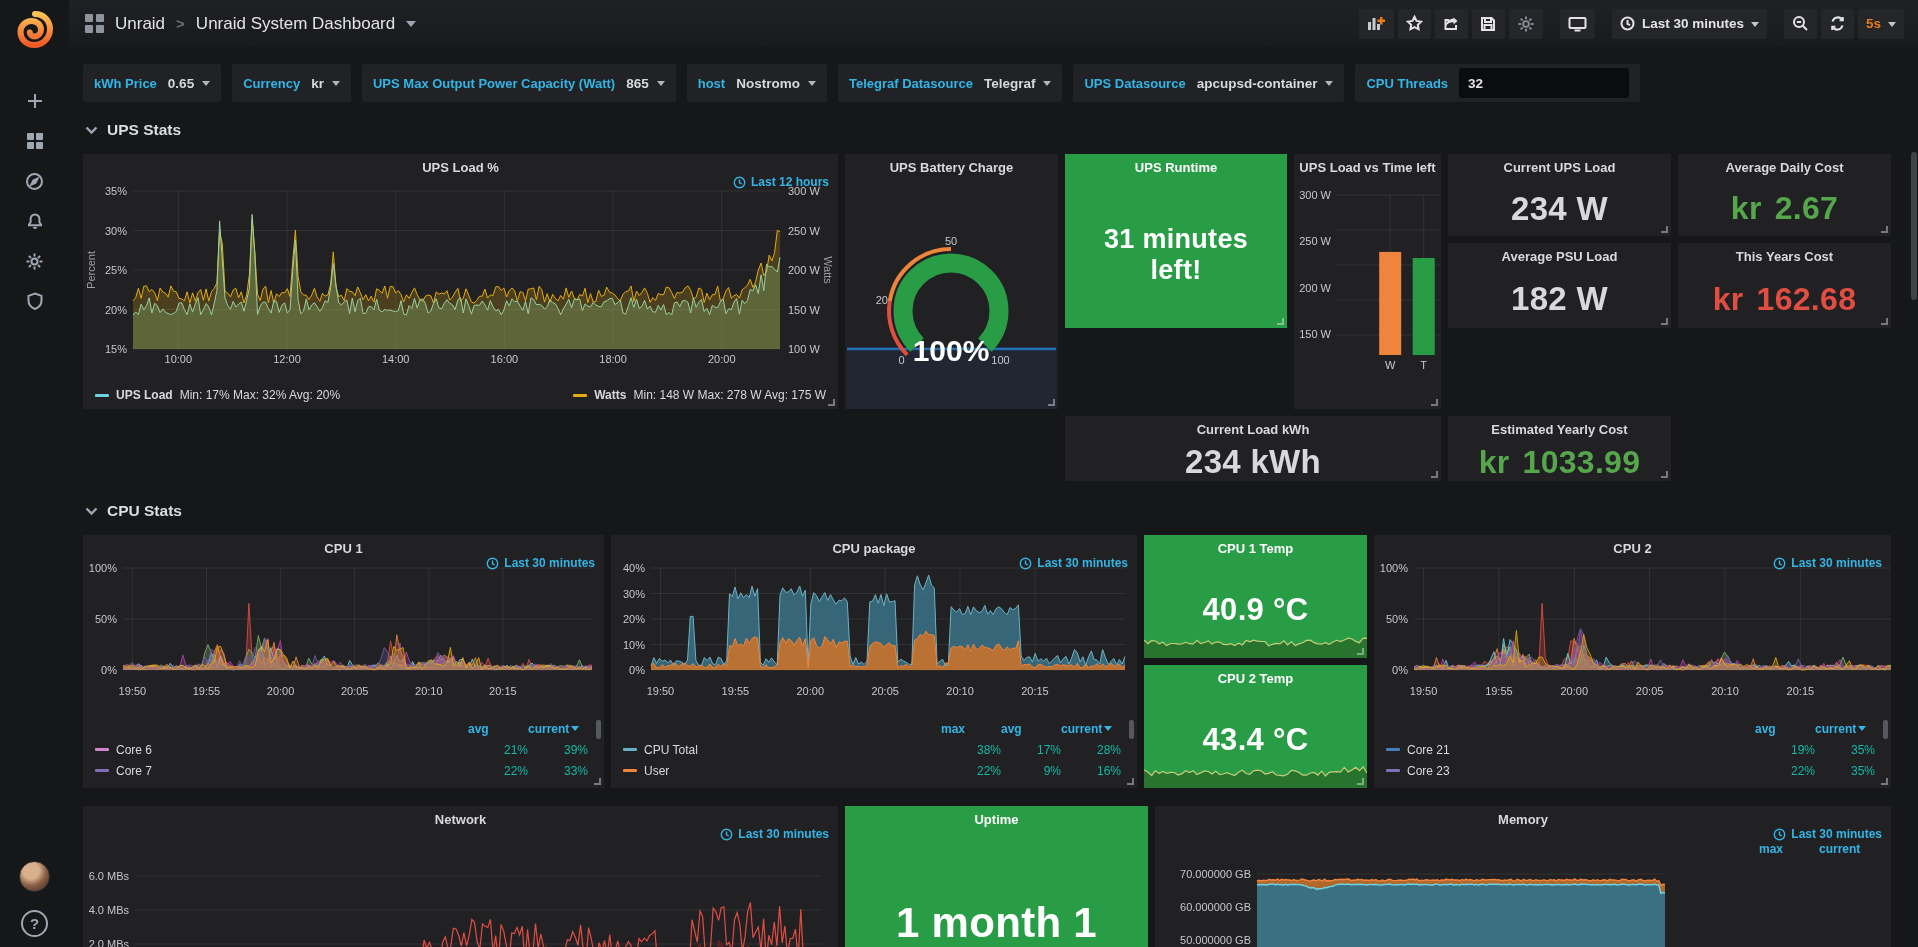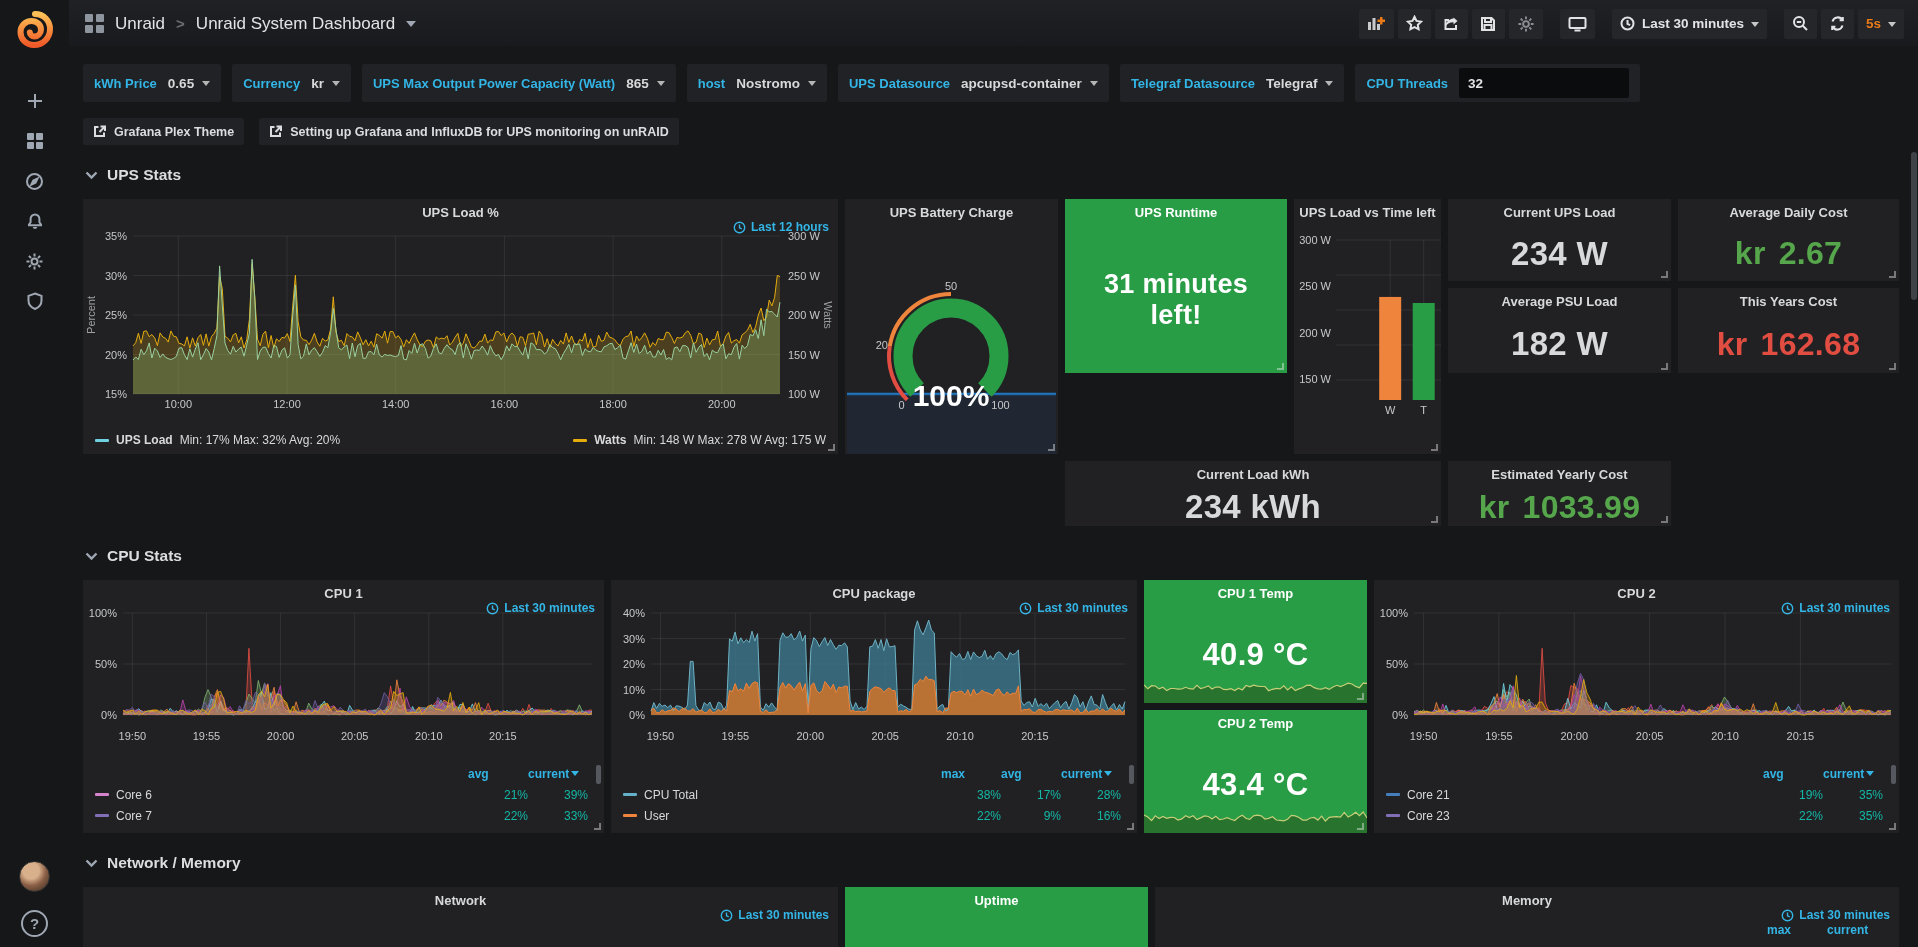--- a/index.html
+++ b/index.html
@@ -25,21 +25,21 @@
 .gridicon i{background:#8e959e;border-radius:1px}
 .dcaret{width:0;height:0;border:5px solid transparent;border-top:6px solid #9fa7b3;margin-top:6px;cursor:pointer}
 .actions{margin-left:auto;display:flex;align-items:center;gap:5px}
 .agrp{display:flex;gap:4px;margin-right:12px}
 .abtn{height:30px;min-width:33px;padding:0 8px;background:#25262a;border-radius:2px;display:flex;align-items:center;justify-content:center;gap:7px;color:#e3e3e5;cursor:pointer;font-size:13.5px;font-weight:bold}
 .abtn svg{stroke:#e3e3e5;fill:none;stroke-width:2}
 .abtn.dim svg{stroke:#8b8e94}
 .o5{color:#eb7b18}
 .scaret{width:0;height:0;border:4px solid transparent;border-top:5px solid #c7c7c7;margin-top:5px}
 
-.content{flex:1;overflow:hidden;padding:18px 19px 0 14px;position:relative}
+.content{flex:1;overflow:hidden;padding:18px 27px 0 14px;position:relative}
 .vars{display:flex;gap:11px;margin-bottom:16px;height:38px}
 .var{display:flex;align-items:center;background:#202226;border-radius:2px;padding:0 11px;gap:11px}
 .vlabel{color:var(--cyan);font-weight:bold;font-size:13px;white-space:nowrap;cursor:default}
 .vvalue{font-weight:bold;font-size:13.5px;display:flex;align-items:center;gap:8px;cursor:pointer;white-space:nowrap}
 .caret{width:0;height:0;border:4px solid transparent;border-top:5px solid #b5b5b5;margin-top:4px}
 .vinput{background:#0b0c0e;border:none;outline:none;color:#e3e3e5;font-weight:bold;font-size:13.5px;height:30px;width:170px;padding:0 9px;font-family:"Liberation Sans",sans-serif;border-radius:2px}
 .linksrow{display:flex;gap:15px;margin-bottom:18px}
 .dashlink{display:flex;align-items:center;gap:8px;background:#202226;height:27px;padding:0 10px;border-radius:2px;font-size:12.5px;font-weight:bold;color:#dcdde0;cursor:pointer}
 .dashlink svg{stroke:#dcdde0;fill:none;stroke-width:2}
 .sec{display:flex;align-items:center;gap:9px;font-size:15.5px;font-weight:bold;margin:0 0 12px 2px;color:#dcdde0;cursor:pointer;height:24px}
@@ -258,55 +258,39 @@
             </span>
           </div>
         <div class="var">
             <span class="vlabel">host</span>
             <span class="vvalue">
               <span>Nostromo</span>
               <span class="caret"></span>
             </span>
           </div>
         <div class="var">
+            <span class="vlabel">Telegraf Datasource</span>
+            <span class="vvalue">
+              <span>Telegraf</span>
+              <span class="caret"></span>
+            </span>
+          </div>
+        <div class="var">
             <span class="vlabel">UPS Datasource</span>
             <span class="vvalue">
               <span>apcupsd-container</span>
               <span class="caret"></span>
             </span>
           </div>
         <div class="var">
-            <span class="vlabel">Telegraf Datasource</span>
-            <span class="vvalue">
-              <span>Telegraf</span>
-              <span class="caret"></span>
-            </span>
-          </div>
-        <div class="var">
             <span class="vlabel">CPU Threads</span>
             <input class="vinput" value="32" style="">
           </div>
       </div>
 
-      <div class="linksrow">
-        <div class="dashlink">
-            <svg width="13" height="13" viewBox="0 0 13 13">
-              <path d="M5.5 2H2v9h9V7.5"></path>
-              <path d="M7.5 1.5H12V6M11.5 2L6.5 7"></path>
-            </svg>
-            <span>Grafana Plex Theme</span>
-          </div>
-        <div class="dashlink">
-            <svg width="13" height="13" viewBox="0 0 13 13">
-              <path d="M5.5 2H2v9h9V7.5"></path>
-              <path d="M7.5 1.5H12V6M11.5 2L6.5 7"></path>
-            </svg>
-            <span>Setting up Grafana and InfluxDB for UPS monitoring on unRAID</span>
-          </div>
-      </div>
 
       <div class="sec">
           <svg width="13" height="9" viewBox="0 0 13 9">
             <path d="M1.5 1.5l5 5 5-5"></path>
           </svg>
           <span>UPS Stats</span>
         </div>
       <div class="row-ups">
         <div class="panel" style="grid-row:1/4">
           <div class="ph">
@@ -695,26 +679,20 @@
               <span class="pt">CPU 2 Temp</span>
             </div>
           <div class="statv tempv">43.4 °C</div>
           <div class="spark"><svg width="223" height="26">
                 <polygon points="0.0,8.0 3.8,10.0 7.6,13.6 11.3,8.8 15.1,11.5 18.9,9.4 22.7,11.3 26.5,10.4 30.2,10.5 34.0,13.1 37.8,11.9 41.6,8.8 45.4,10.5 49.1,8.8 52.9,12.6 56.7,10.9 60.5,8.9 64.3,9.5 68.0,11.9 71.8,9.2 75.6,12.7 79.4,12.0 83.2,10.6 86.9,12.2 90.7,13.5 94.5,10.3 98.3,8.2 102.1,11.5 105.8,12.4 109.6,8.8 113.4,8.2 117.2,8.9 120.9,12.0 124.7,11.4 128.5,9.7 132.3,13.0 136.1,13.3 139.8,13.8 143.6,12.2 147.4,8.3 151.2,8.9 155.0,10.5 158.7,13.1 162.5,13.2 166.3,11.0 170.1,10.4 173.9,13.1 177.6,9.2 181.4,14.0 185.2,10.4 189.0,9.8 192.8,9.6 196.5,10.1 200.3,5.4 204.1,10.1 207.9,8.0 211.7,5.3 215.4,8.7 219.2,5.0 223.0,11.0 223,26 0,26" fill="rgba(40,40,0,0.35)"></polygon>
                 <polyline points="0.0,8.0 3.8,10.0 7.6,13.6 11.3,8.8 15.1,11.5 18.9,9.4 22.7,11.3 26.5,10.4 30.2,10.5 34.0,13.1 37.8,11.9 41.6,8.8 45.4,10.5 49.1,8.8 52.9,12.6 56.7,10.9 60.5,8.9 64.3,9.5 68.0,11.9 71.8,9.2 75.6,12.7 79.4,12.0 83.2,10.6 86.9,12.2 90.7,13.5 94.5,10.3 98.3,8.2 102.1,11.5 105.8,12.4 109.6,8.8 113.4,8.2 117.2,8.9 120.9,12.0 124.7,11.4 128.5,9.7 132.3,13.0 136.1,13.3 139.8,13.8 143.6,12.2 147.4,8.3 151.2,8.9 155.0,10.5 158.7,13.1 162.5,13.2 166.3,11.0 170.1,10.4 173.9,13.1 177.6,9.2 181.4,14.0 185.2,10.4 189.0,9.8 192.8,9.6 196.5,10.1 200.3,5.4 204.1,10.1 207.9,8.0 211.7,5.3 215.4,8.7 219.2,5.0 223.0,11.0" fill="none" stroke="rgba(250,230,140,0.75)" stroke-width="1.2"></polyline>
               </svg></div>
         </div>
       </div>
 
-      <div class="sec">
-          <svg width="13" height="9" viewBox="0 0 13 9">
-            <path d="M1.5 1.5l5 5 5-5"></path>
-          </svg>
-          <span>Network / Memory</span>
-        </div>
       <div class="row-net">
         <div class="panel">
           <div class="ph">
               <span class="pt">Network</span>
             <span class="ptime">
                 <svg width="13" height="13" viewBox="0 0 15 15">
                   <circle cx="7.5" cy="7.5" r="6"></circle>
                   <path d="M7.5 4v3.8l2.6 1.3"></path>
                 </svg>
                 <span>Last 30 minutes</span>

